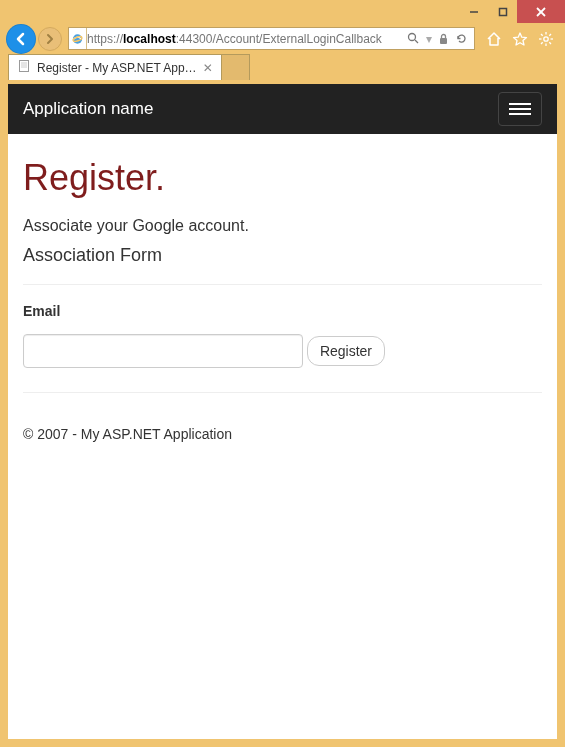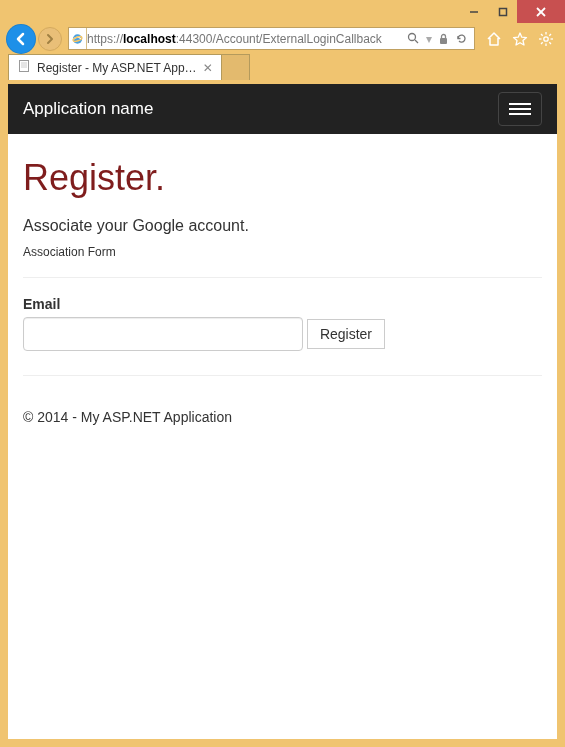--- a/index.html
+++ b/index.html
@@ -151,39 +151,39 @@
     border: 1px solid #444;
     border-radius: 4px;
     display: flex; flex-direction: column;
     align-items: center; justify-content: center;
     gap: 3px;
   }
   .icon-bar { width: 22px; height: 2px; background: #fff; }
   .container { padding: 15px; }
   h1 { font-size: 36px; font-weight: 500; color: #7f1d1d; margin: 8px 0 18px; }
   h2 { font-size: 16px; font-weight: 500; color: #333; margin-bottom: 10px; }
-  h3 { font-size: 12px; font-weight: 500; color: #333; margin-bottom: 18px; }
+  h3 { font-size: 18px; font-weight: 500; color: #333; margin-bottom: 18px; }
   hr { border: none; border-top: 1px solid #eee; margin: 8px 0 18px; }
   .text-info { color: #31708f; line-height: 1.45; margin-bottom: 20px; }
   .text-info strong { font-weight: bold; color: #31708f; }
-  label { font-weight: bold; color: #333; display: block; margin-bottom: 5px; }
+  label { font-weight: bold; color: #333; display: block; margin-bottom: 15px; }
   .form-control {
     width: 280px; height: 34px;
     border: 1px solid #ccc;
     border-radius: 4px;
     padding: 6px 12px;
     font-size: 14px;
     margin-bottom: 16px;
     box-shadow: inset 0 1px 1px rgba(0,0,0,.075);
   }
   .btn {
     display: inline-block;
     padding: 6px 12px;
     border: 1px solid #ccc;
-    border-radius: 0;
+    border-radius: 12px;
     background: #fff;
     color: #333;
     font-size: 14px;
     cursor: default;
     margin-bottom: 18px;
   }
   footer { padding: 0 15px; color: #333; font-size: 14px; }
 </style>
 </head>
 <body>
@@ -307,15 +307,15 @@
     <h1>Register.</h1>
     <h2>Associate your Google account.</h2>
     <h3>Association Form</h3>
     <hr>
     <label>Email</label>
     <input type="text" class="form-control" style="">
     <button class="btn">Register</button>
     <hr>
   </div>
   <footer>
-    <p>© 2014 - My ASP.NET Application</p>
+    <p>© 2007 - My ASP.NET Application</p>
   </footer>
 </div>
 
 </body></html>

